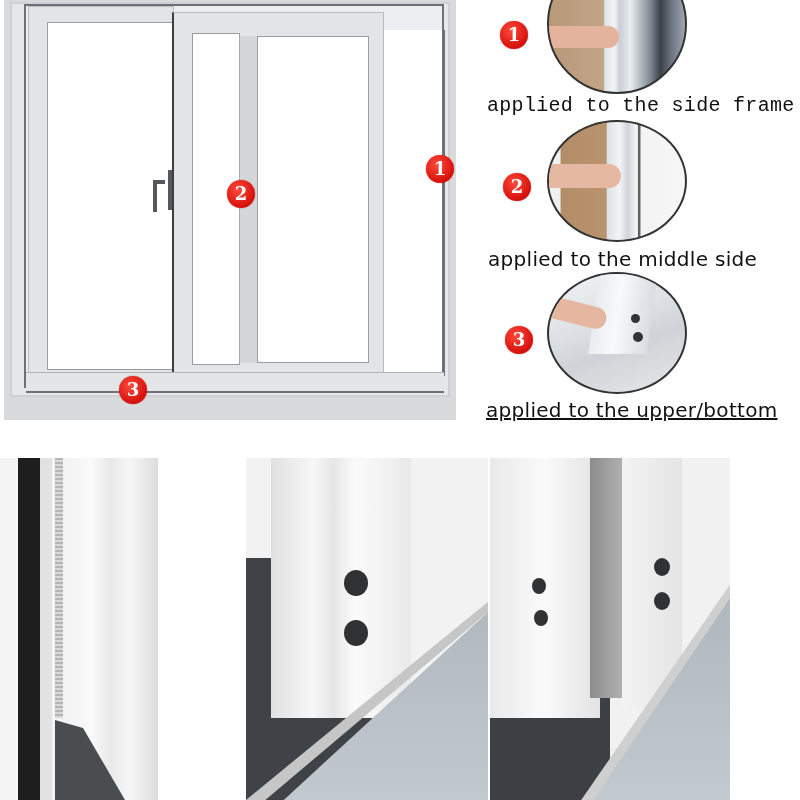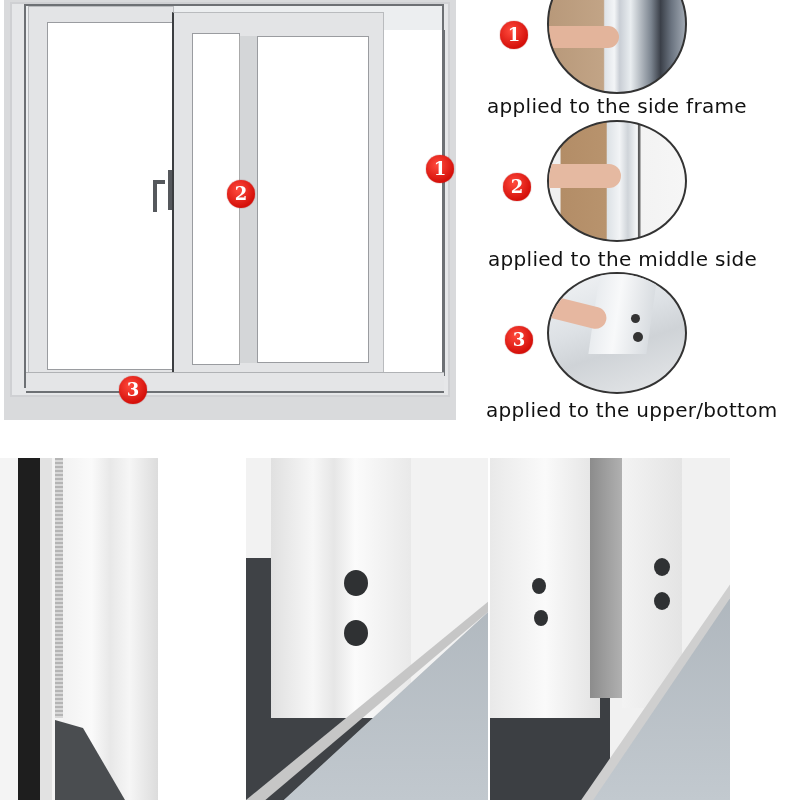--- a/index.html
+++ b/index.html
@@ -45,36 +45,36 @@
 
   <div class="abs badge" style="left:426px;top:155px;">1</div>
   <div class="abs badge" style="left:227px;top:180px;">2</div>
   <div class="abs badge" style="left:119px;top:376px;">3</div>
 </div>
 
 <div class="abs badge" style="left:500px;top:21px;">1</div>
 <div class="abs circle" style="left:547px;top:-46px;width:140px;height:140px;background:linear-gradient(90deg,#b8997a 0%,#c2a486 40%,#dfe3e8 41%,#f3f5f7 48%,#c9ced5 52%,#e9edf0 60%,#7c8590 75%,#3b4049 82%,#6b7480 90%,#a0a8b2 100%);">
   <div class="abs" style="left:0;top:70px;width:70px;height:22px;border-radius:0 12px 12px 0;background:#e3b49b;"></div>
 </div>
-<div class="abs caption" style="left:487px;top:94px;">applied to the side frame</div>
+<div class="abs caption" style="left:487px;top:94px;font-family:Liberation Mono, monospace;">applied to the side frame</div>
 
 <div class="abs badge" style="left:503px;top:173px;">2</div>
 <div class="abs circle" style="left:547px;top:120px;width:140px;height:122px;background:linear-gradient(90deg,#f0f0f0 0%,#f0f0f0 8%,#b38d67 9%,#b8936d 42%,#dde2e6 43%,#f2f4f6 52%,#cfd4d9 58%,#f7f8f9 65%,#343434 66%,#f3f3f3 68%,#f6f6f6 100%);">
   <div class="abs" style="left:0;top:42px;width:72px;height:24px;border-radius:0 12px 12px 0;background:#e5b9a1;"></div>
 </div>
 <div class="abs caption" style="left:488px;top:247px;">applied to the middle side</div>
 
 <div class="abs badge" style="left:505px;top:326px;">3</div>
 <div class="abs circle" style="left:547px;top:272px;width:140px;height:122px;background:linear-gradient(160deg,#f2f4f6 0%,#dde1e5 40%,#cfd3d7 60%,#e6e8ea 100%);">
   <div class="abs" style="left:45px;top:0;width:58px;height:80px;background:linear-gradient(90deg,#e9ecef,#f8f9fa 40%,#d9dde1);transform:skewX(-8deg);"></div>
   <div class="abs" style="left:82px;top:40px;width:9px;height:9px;border-radius:50%;background:#333;"></div>
   <div class="abs" style="left:84px;top:58px;width:10px;height:10px;border-radius:50%;background:#333;"></div>
   <div class="abs" style="left:-4px;top:28px;width:62px;height:22px;border-radius:0 12px 12px 0;background:#e6b7a0;transform:rotate(14deg);"></div>
 </div>
-<div class="abs caption" style="left:486px;top:398px;">applied to the upper/bottom</div>
+<div class="abs caption" style="left:486px;top:398px;text-decoration:underline;">applied to the upper/bottom</div>
 
 <div class="abs photo" style="left:0;width:158px;background:#f4f4f4;">
   <div class="abs" style="left:18px;top:0;width:22px;height:342px;background:#1e1e1e;"></div>
   <div class="abs" style="left:40px;top:0;width:12px;height:342px;background:#e2e2e2;"></div>
   <div class="abs" style="left:55px;top:0;width:8px;height:260px;background:repeating-linear-gradient(180deg,#b5b5b5 0 2px,#d8d8d8 2px 4px);"></div>
   <div class="abs" style="left:63px;top:0;width:95px;height:342px;background:linear-gradient(90deg,#f2f2f2,#fafafa 30%,#e8e8e8 50%,#f6f6f6 70%,#dcdcdc);"></div>
   <div class="abs" style="left:55px;top:262px;width:70px;height:80px;background:#4a4d50;clip-path:polygon(0 0,40% 10%,100% 100%,0 100%);"></div>
 </div>
 
 <div class="abs photo" style="left:246px;width:242px;background:#f2f2f2;">

